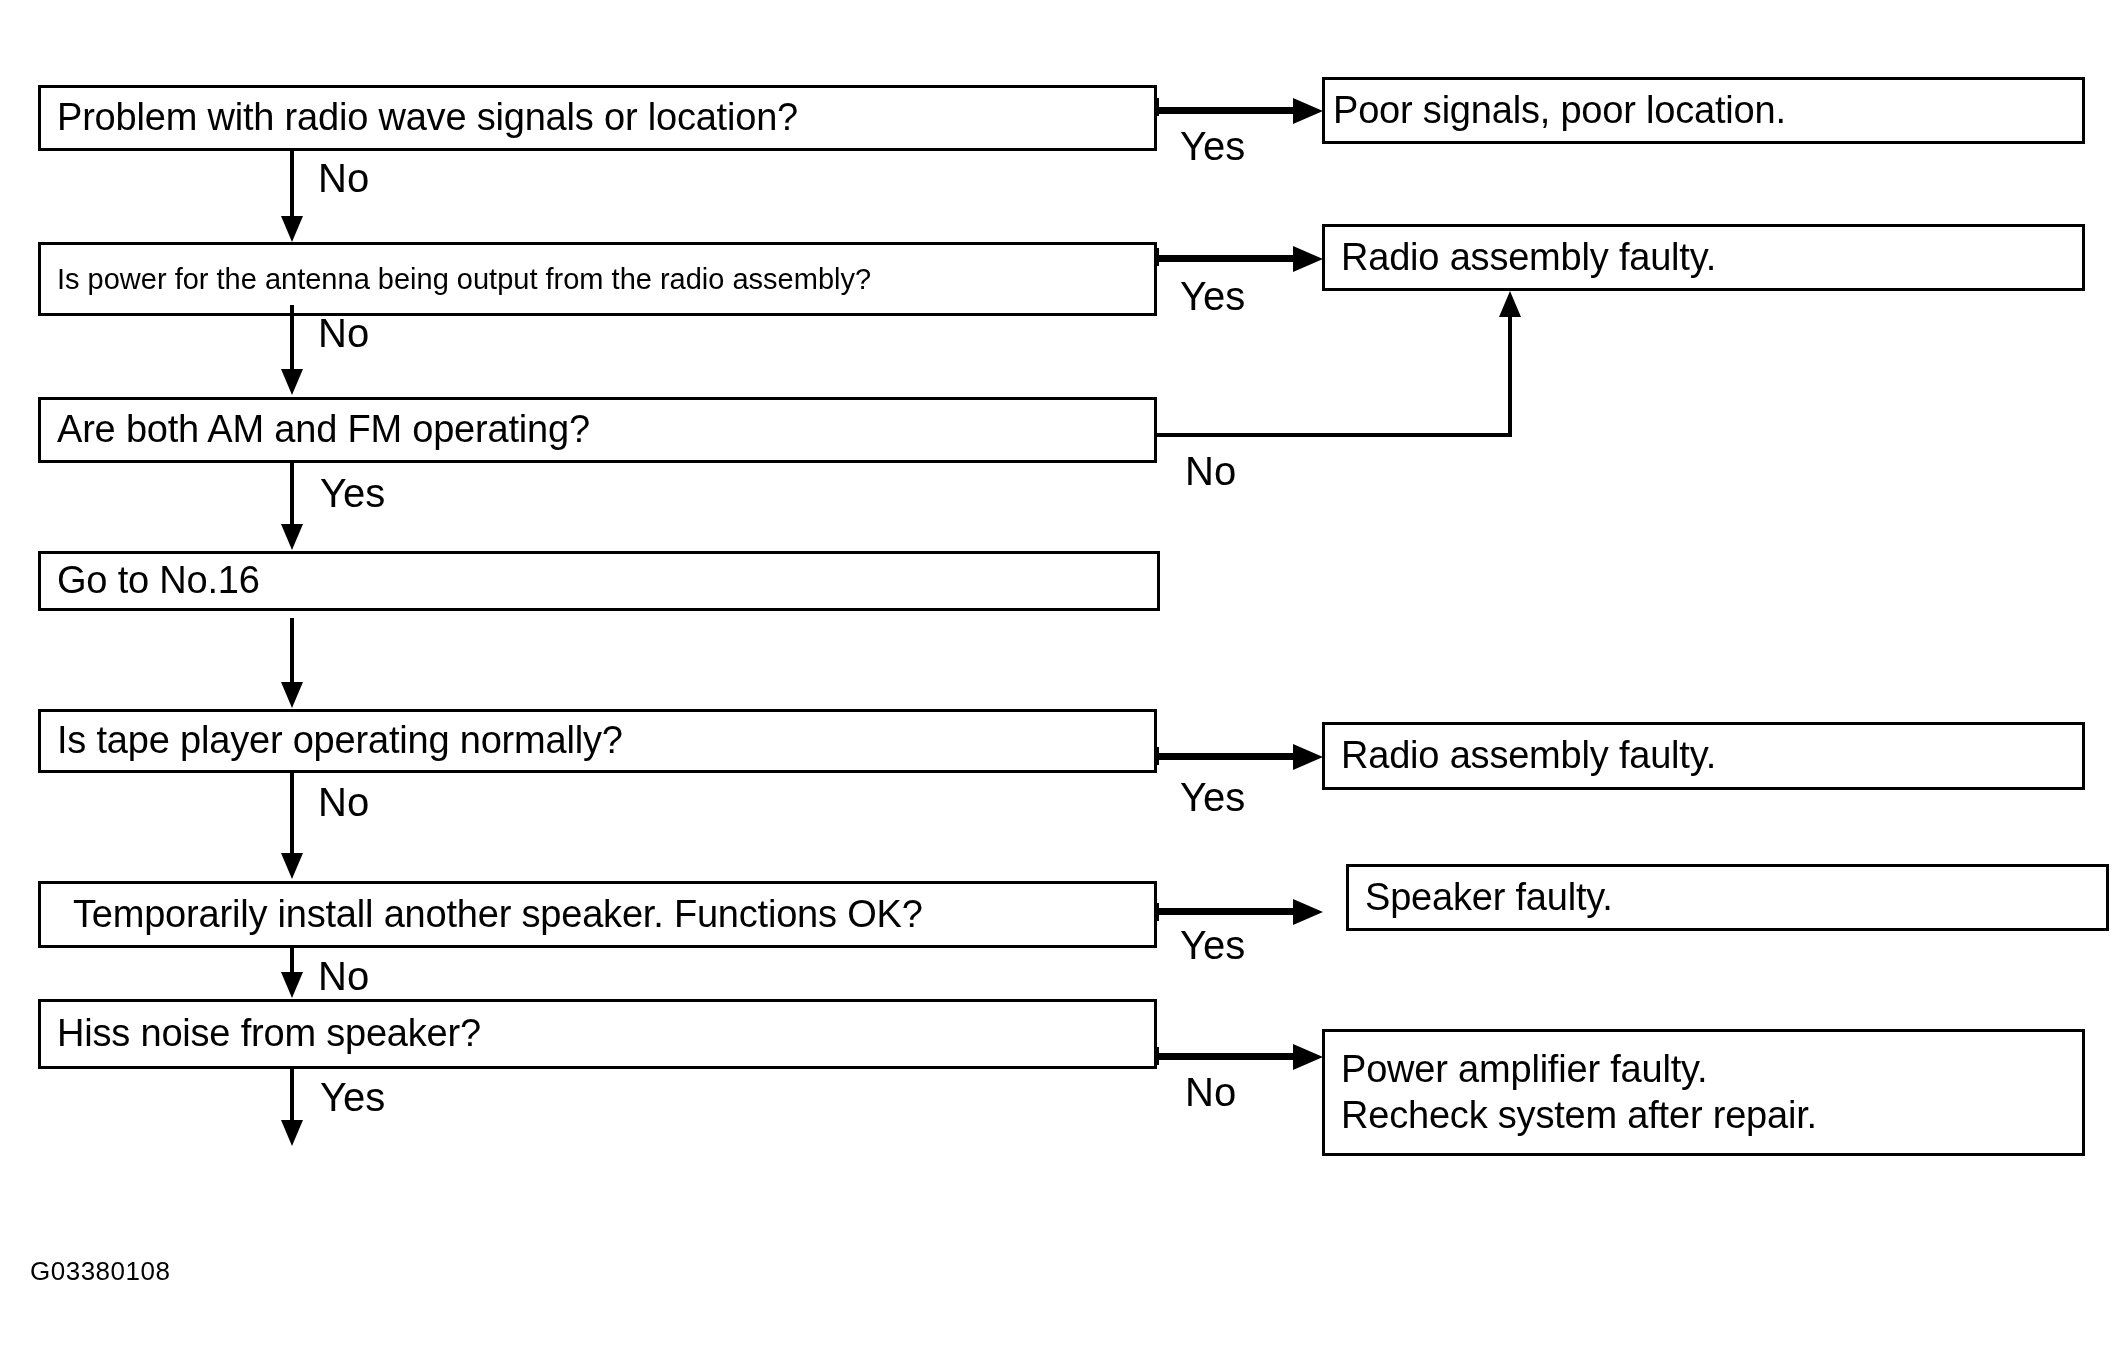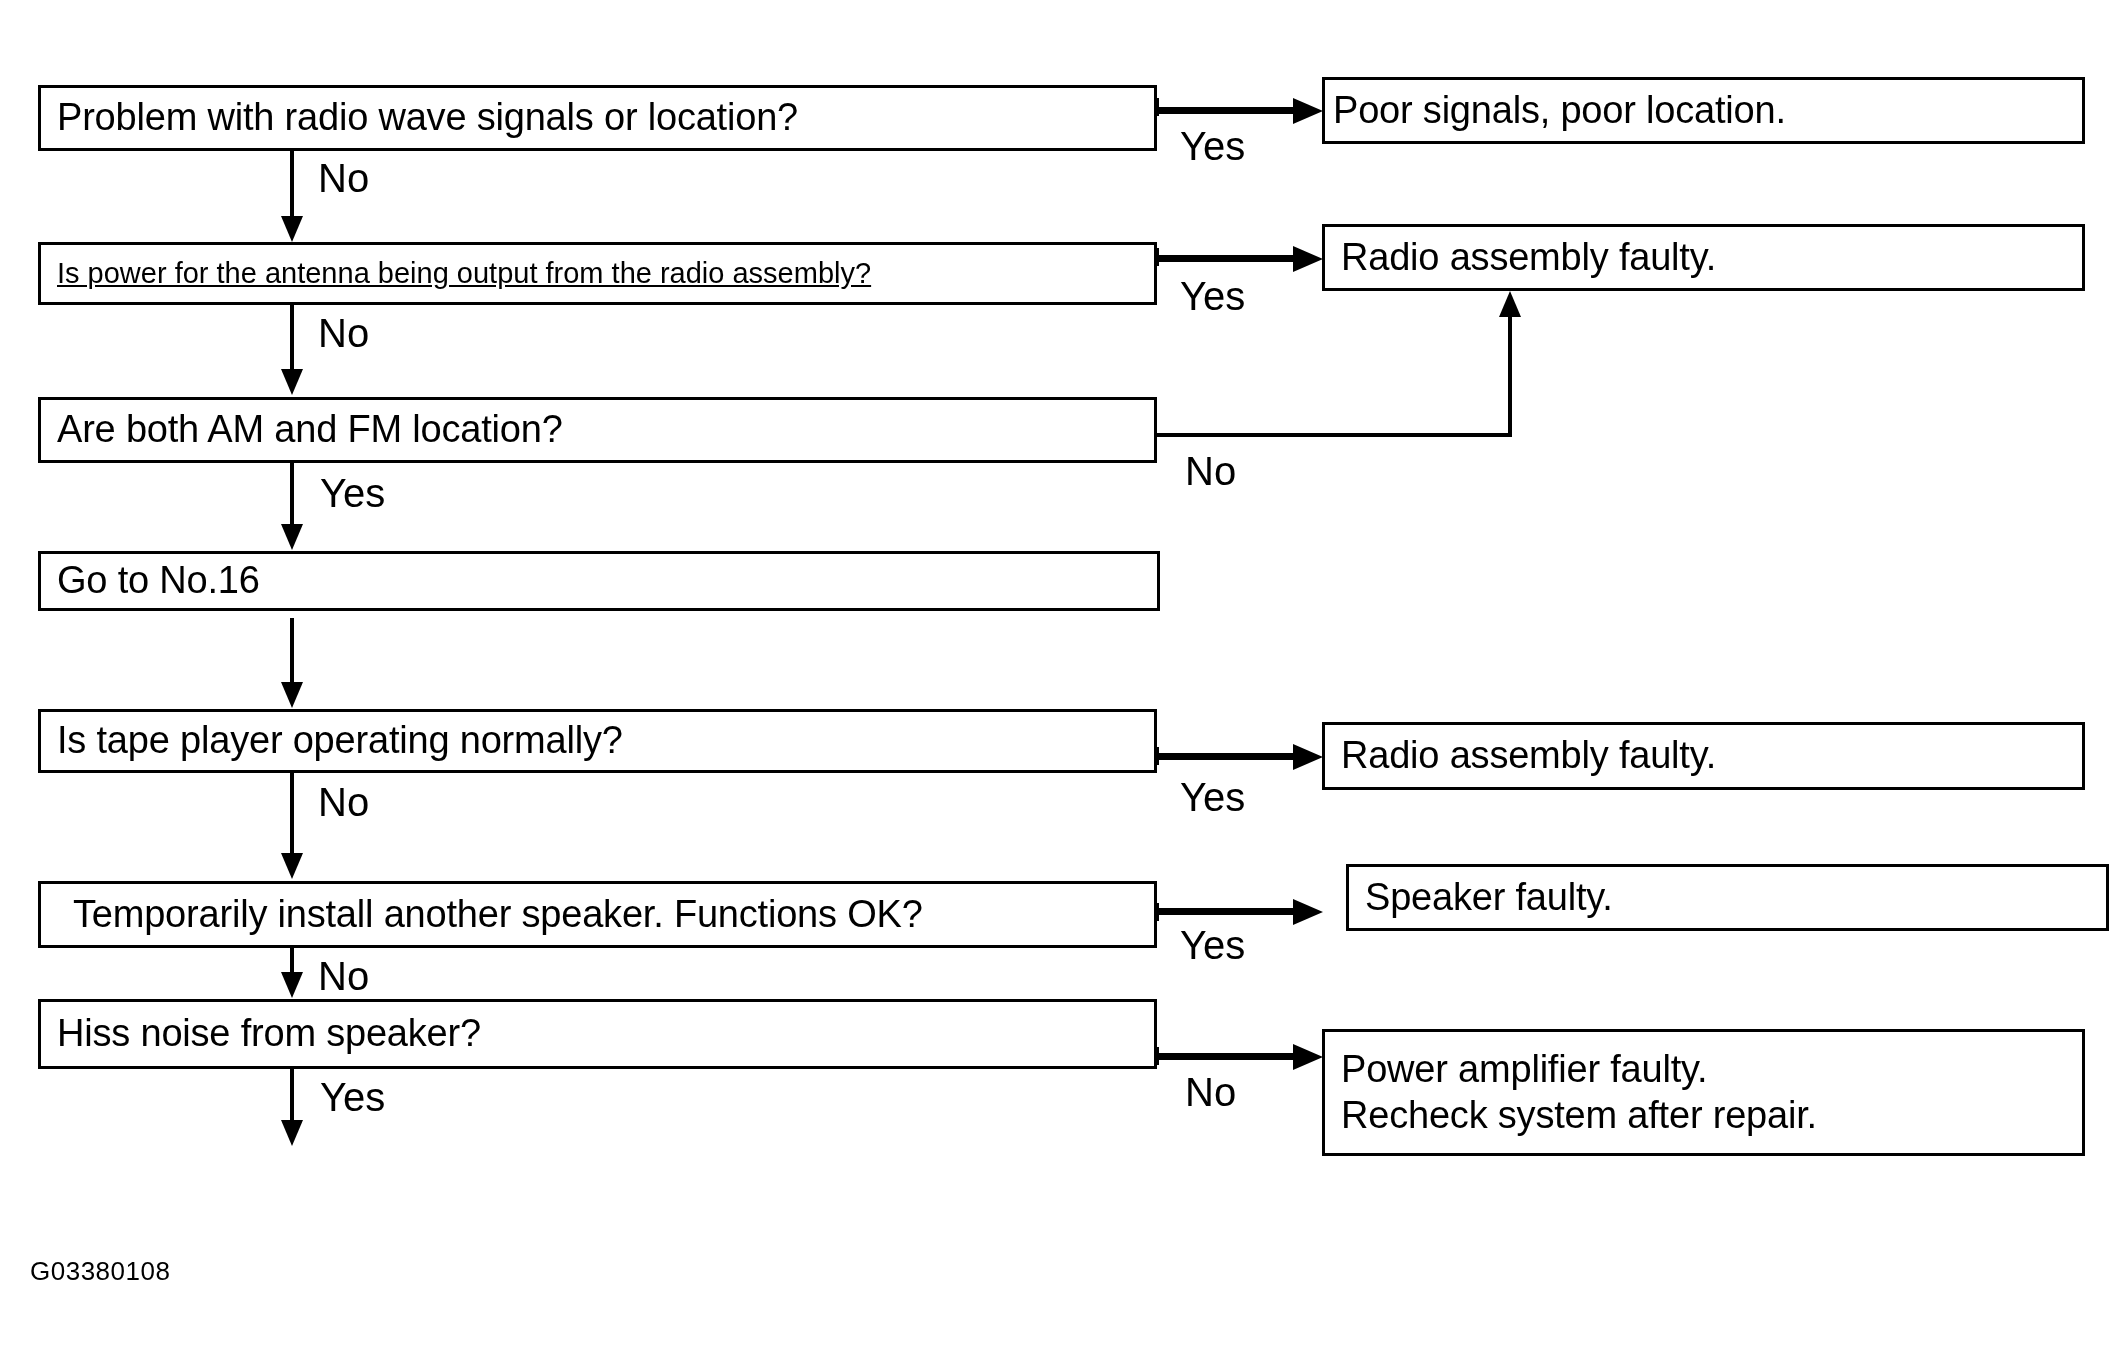--- a/index.html
+++ b/index.html
@@ -105,26 +105,26 @@
 </style>
 </head>
 <body>
 
 <div id="canvas">
 
   <div class="box" style="left:38px; top:85px; width:1119px; height:66px;">
     <span class="boxtext">Problem with radio wave signals or location?</span>
   </div>
 
-  <div class="box condensed" style="left:38px; top:242px; width:1119px; height:63px;text-decoration:underline;">
+  <div class="box condensed" style="left:38px; top:242px; width:1119px; height:74px;">
     <span class="boxtext">Is power for the antenna being output from the radio assembly?</span>
   </div>
 
   <div class="box" style="left:38px; top:397px; width:1119px; height:66px;">
-    <span class="boxtext">Are both AM and FM location?</span>
+    <span class="boxtext">Are both AM and FM operating?</span>
   </div>
 
   <div class="box" style="left:38px; top:551px; width:1122px; height:60px;">
     <span class="boxtext">Go to No.16</span>
   </div>
 
   <div class="box" style="left:38px; top:709px; width:1119px; height:64px;">
     <span class="boxtext">Is tape player operating normally?</span>
   </div>
 

